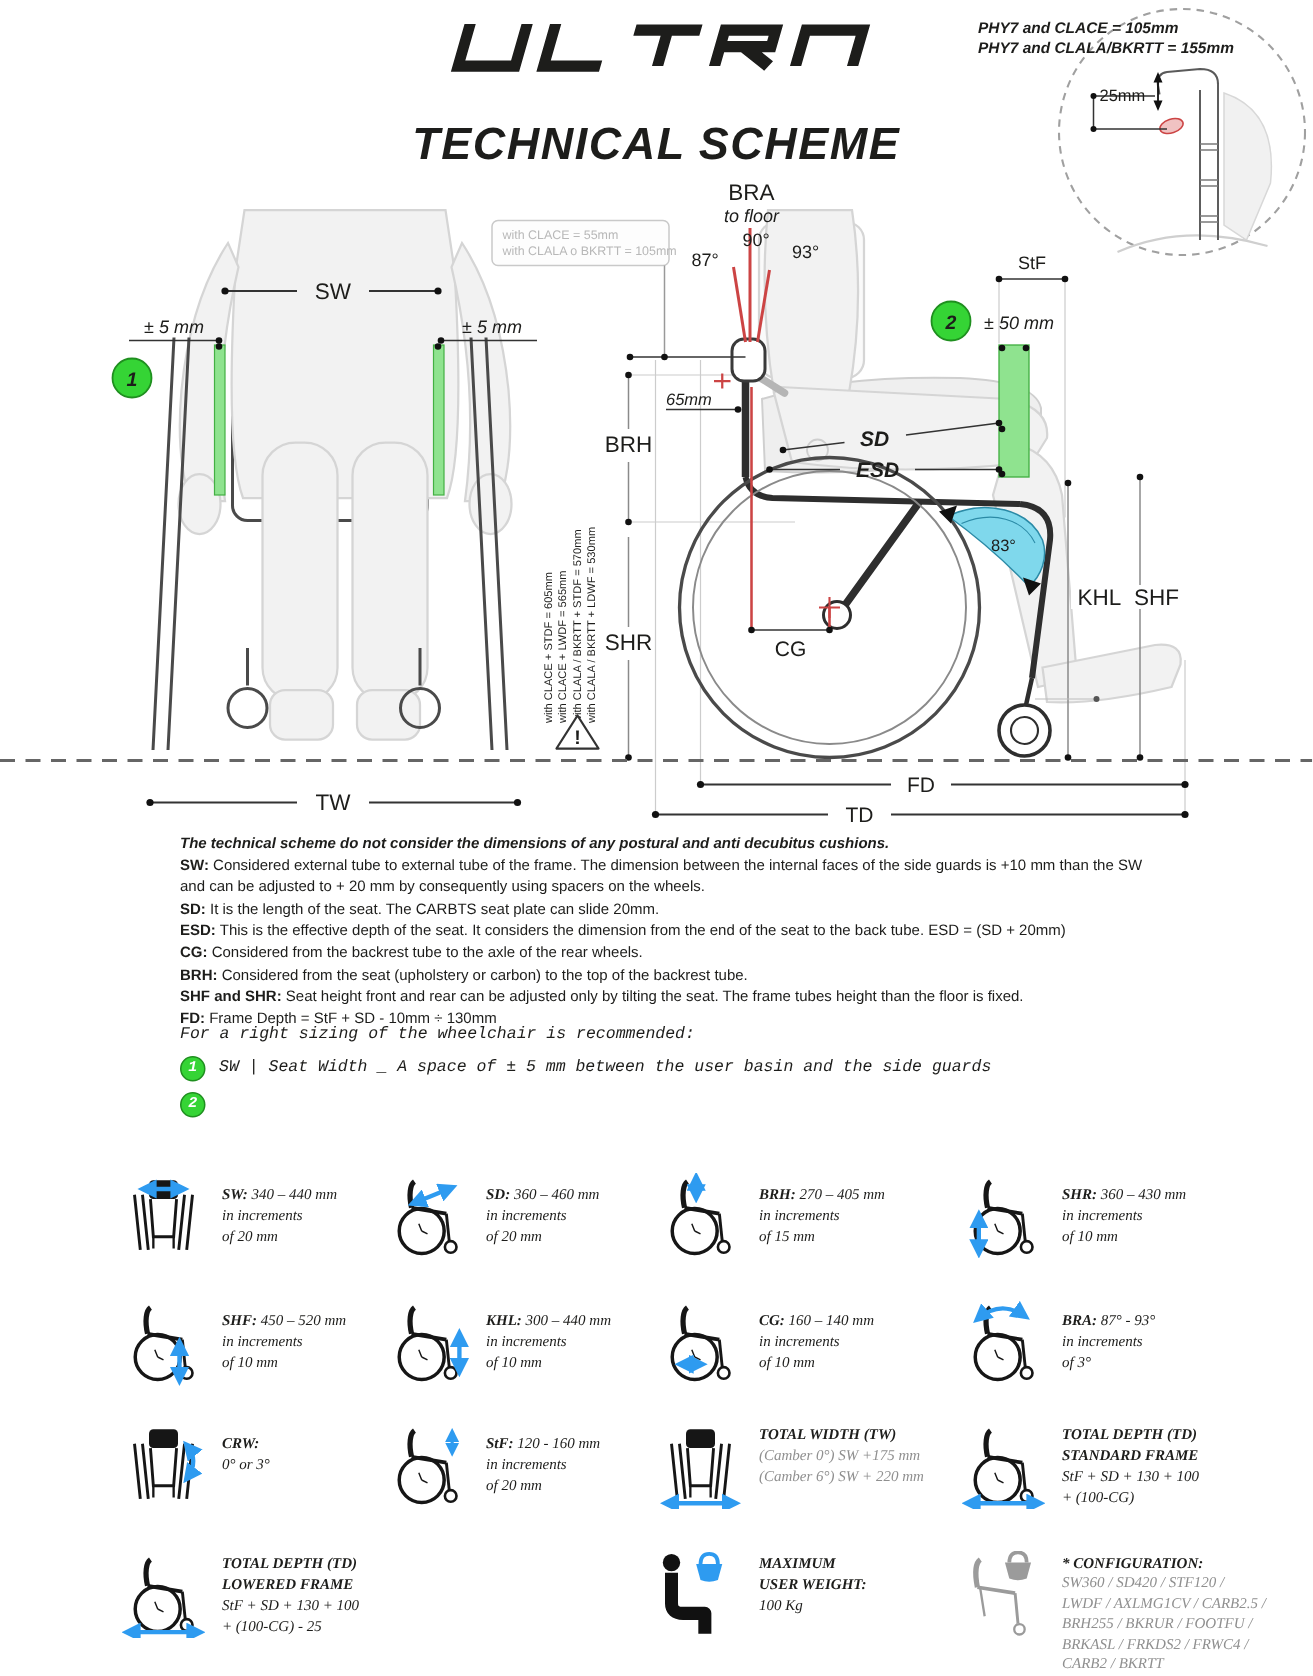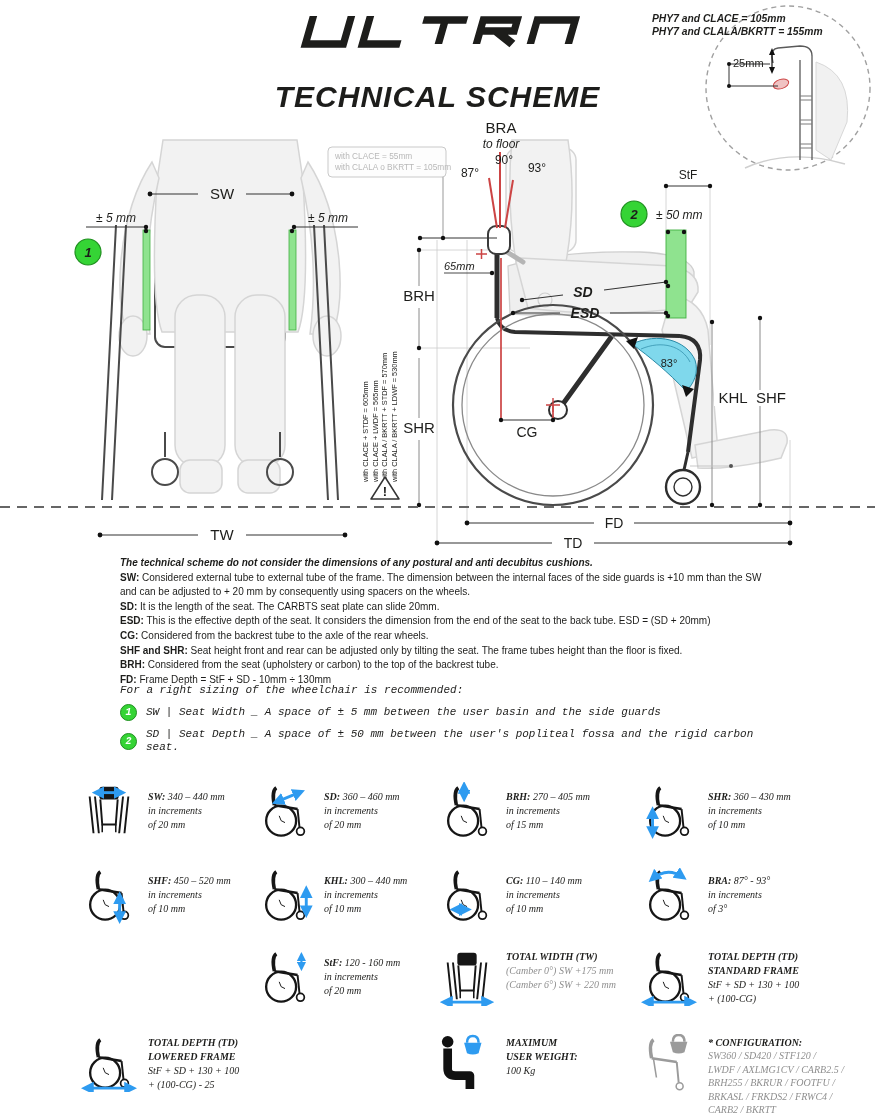--- a/index.html
+++ b/index.html
@@ -323,34 +323,33 @@
 
     <line x1="0" y1="507" x2="875" y2="507" stroke="#666" stroke-width="2" stroke-dasharray="10 7"></line>
   </svg>
 
   <div id="notes">
     <div class="nintro">The technical scheme do not consider the dimensions of any postural and anti decubitus cushions.</div>
     <div><span class="nterm">SW:</span><span> Considered external tube to external tube of the frame. The dimension between the internal faces of the side guards is +10 mm than the SW and can be adjusted to + 20 mm by consequently using spacers on the wheels.</span></div>
     <div><span class="nterm">SD:</span><span> It is the length of the seat. The CARBTS seat plate can slide 20mm.</span></div>
     <div><span class="nterm">ESD:</span><span> This is the effective depth of the seat. It considers the dimension from the end of the seat to the back tube. ESD = (SD + 20mm)</span></div>
     <div><span class="nterm">CG:</span><span> Considered from the backrest tube to the axle of the rear wheels.</span></div>
+    <div><span class="nterm">BRH:</span><span> Considered from the seat (upholstery or carbon) to the top of the backrest tube.</span></div>
     <div><span class="nterm">SHF and SHR:</span><span> Seat height front and rear can be adjusted only by tilting the seat. The frame tubes height than the floor is fixed.</span></div>
-    <div><span class="nterm">BRH:</span><span> Considered from the seat (upholstery or carbon) to the top of the backrest tube.</span></div>
     <div><span class="nterm">FD:</span><span> Frame Depth = StF + SD - 10mm ÷ 130mm</span></div>
   </div>
 
   <div id="recs">
     <div class="rintro">For a right sizing of the wheelchair is recommended:</div>
     <div class="ritem">
       <span class="rmark">1</span>
       <span>SW | Seat Width _ A space of ± 5 mm between the user basin and the side guards</span>
     </div>
     <div class="ritem">
       <span class="rmark">2</span>
-      <span>SD | Seat Depth _ A space of ± 50 mm between the user's popliteal fossa and the rigid carbon seat.</span>
     </div>
   </div>
 
   <div class="spec" style="left:80px;top:782px">
     <svg class="spec-icon" width="58" height="58" viewBox="0 0 60 60" style="color:#161616">
       <use href="#wcf"></use>
       <line x1="16" y1="11" x2="44" y2="11" stroke="#2e9bf0" stroke-width="3" marker-start="url(#ab)" marker-end="url(#ab)"></line>
     </svg>
     <div class="spec-text" style="width:160px"><span class="sb">SW:</span> <span>340 – 440 mm</span>
       <div>in increments</div><div>of 20 mm</div></div>
@@ -399,33 +398,41 @@
     </svg>
     <div class="spec-text" style="width:160px"><span class="sb">KHL:</span> <span>300 – 440 mm</span>
       <div>in increments</div><div>of 10 mm</div></div>
   </div>
 
   <div class="spec" style="left:438px;top:866px">
     <svg class="spec-icon" width="58" height="58" viewBox="0 0 60 60" style="color:#161616">
       <use href="#wcs"></use>
       <line x1="16" y1="45" x2="31" y2="45" stroke="#2e9bf0" stroke-width="3" marker-start="url(#ab)" marker-end="url(#ab)"></line>
     </svg>
-    <div class="spec-text" style="width:165px"><span class="sb">CG:</span> <span>110 – 140 mm</span>
+    <div class="spec-text" style="width:165px"><span class="sb">CG:</span> <span>160 – 140 mm</span>
       <div>in increments</div><div>of 10 mm</div></div>
   </div>
 
   <div class="spec" style="left:640px;top:866px">
     <svg class="spec-icon" width="58" height="58" viewBox="0 0 60 60" style="color:#161616">
       <use href="#wcs"></use>
       <path d="M12,14 Q28,0 45,12" fill="none" stroke="#2e9bf0" stroke-width="3" marker-start="url(#ab)" marker-end="url(#ab)"></path>
     </svg>
     <div class="spec-text" style="width:150px"><span class="sb">BRA:</span> <span>87° - 93°</span>
       <div>in increments</div><div>of 3°</div></div>
   </div>
 
+  <div class="spec" style="left:80px;top:948px">
+    <svg class="spec-icon" width="58" height="58" viewBox="0 0 60 60" style="color:#161616">
+      <use href="#wcf"></use>
+      <path d="M46,16 Q55,27 46,39" fill="none" stroke="#2e9bf0" stroke-width="3" marker-start="url(#ab)" marker-end="url(#ab)"></path>
+    </svg>
+    <div class="spec-text" style="width:160px"><span class="sb">CRW:</span> <span></span>
+      <div>0° or 3°</div></div>
+  </div>
 
   <div class="spec" style="left:256px;top:948px">
     <svg class="spec-icon" width="58" height="58" viewBox="0 0 60 60" style="color:#161616">
       <use href="#wcs"></use>
       <line x1="47" y1="7" x2="47" y2="21" stroke="#2e9bf0" stroke-width="2.2" marker-start="url(#ab)" marker-end="url(#ab)"></line>
     </svg>
     <div class="spec-text" style="width:160px"><span class="sb">StF:</span> <span>120 - 160 mm</span>
       <div>in increments</div><div>of 20 mm</div></div>
   </div>
 

